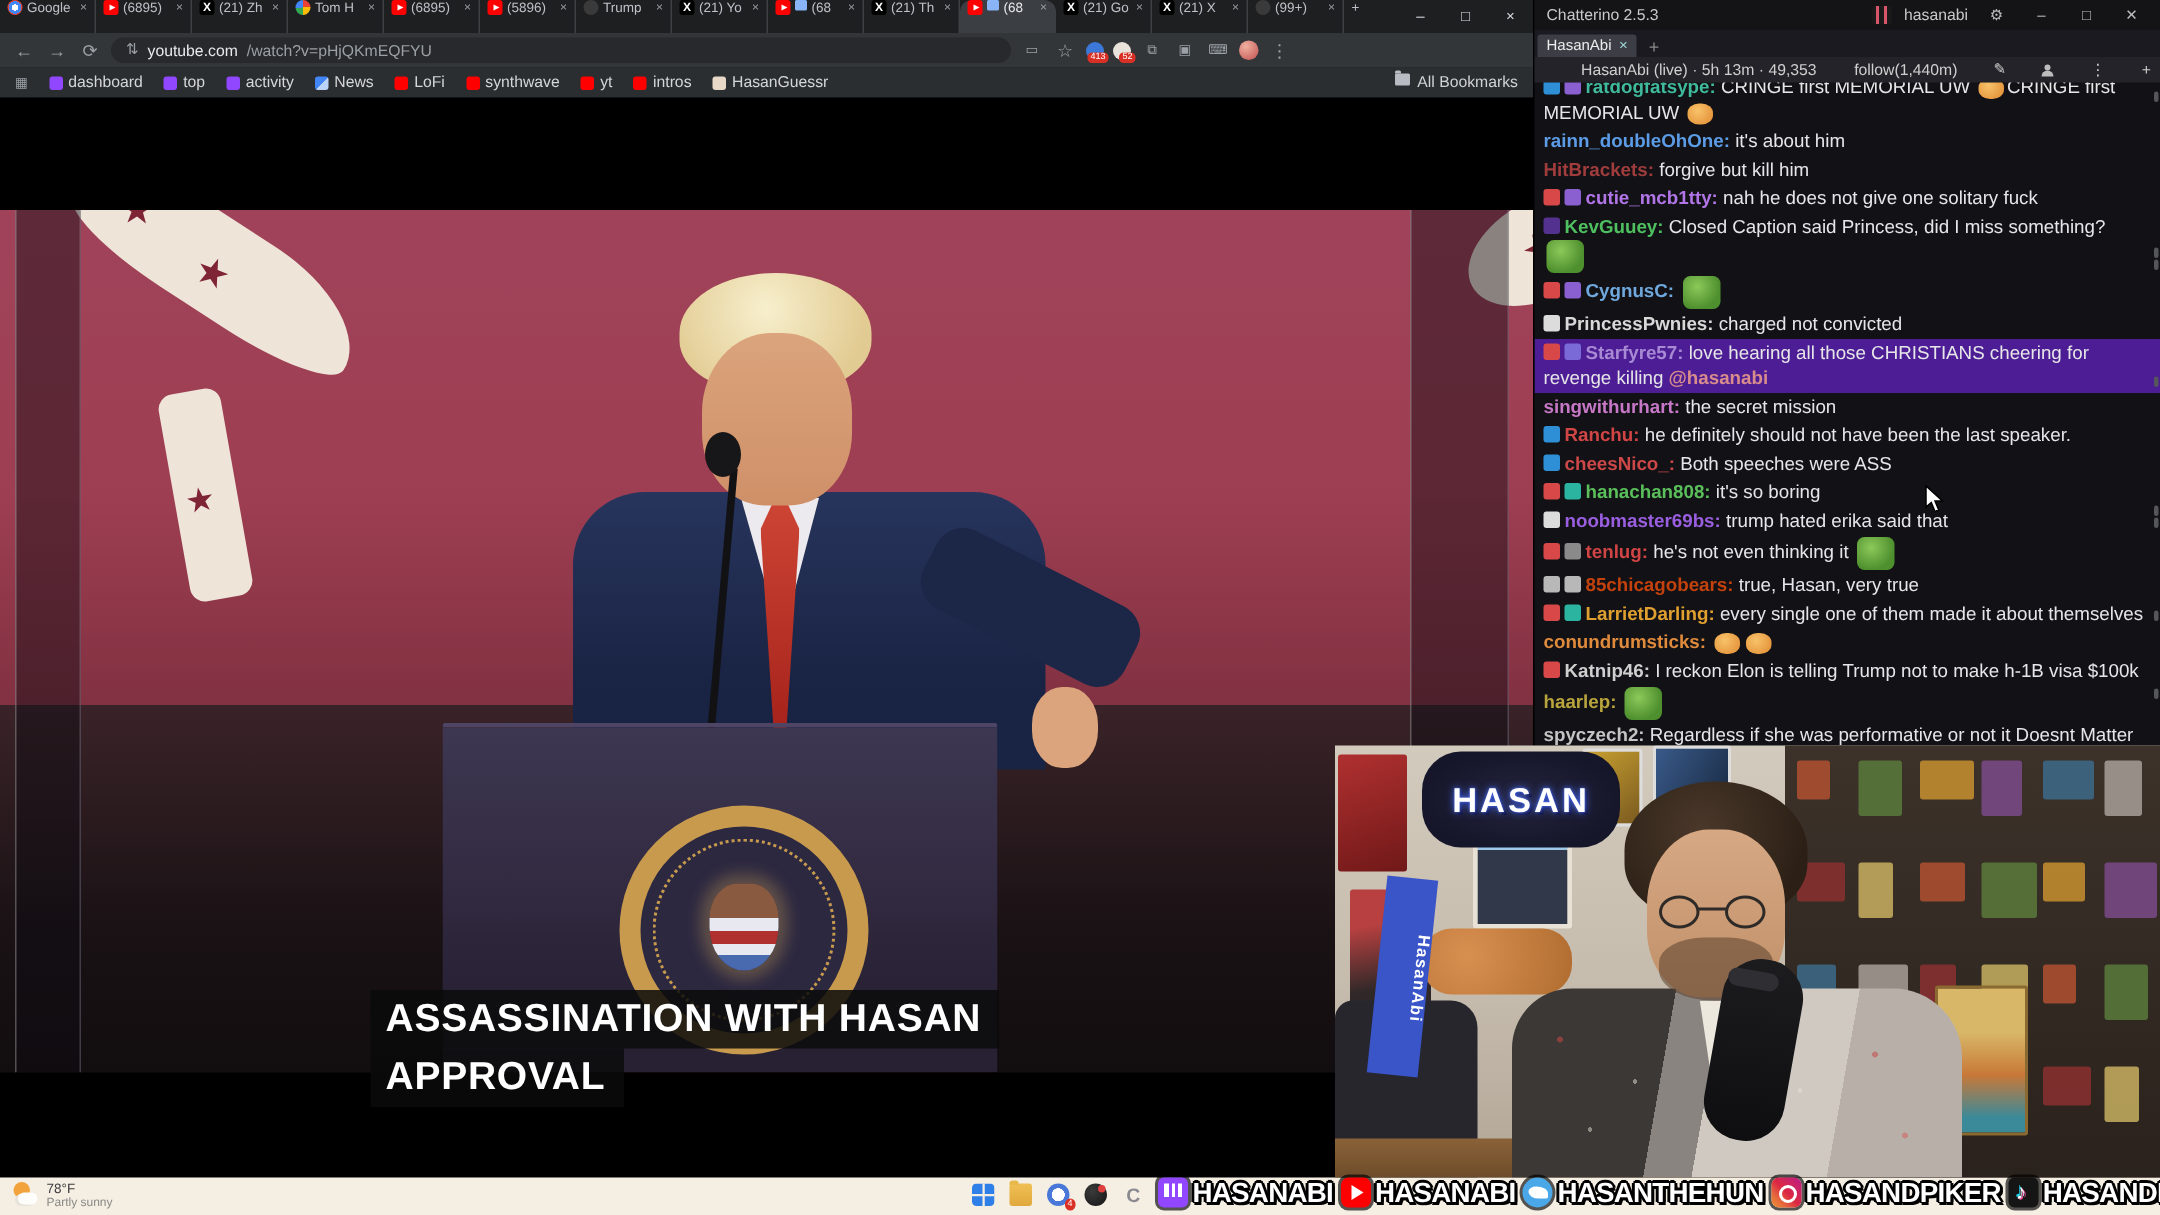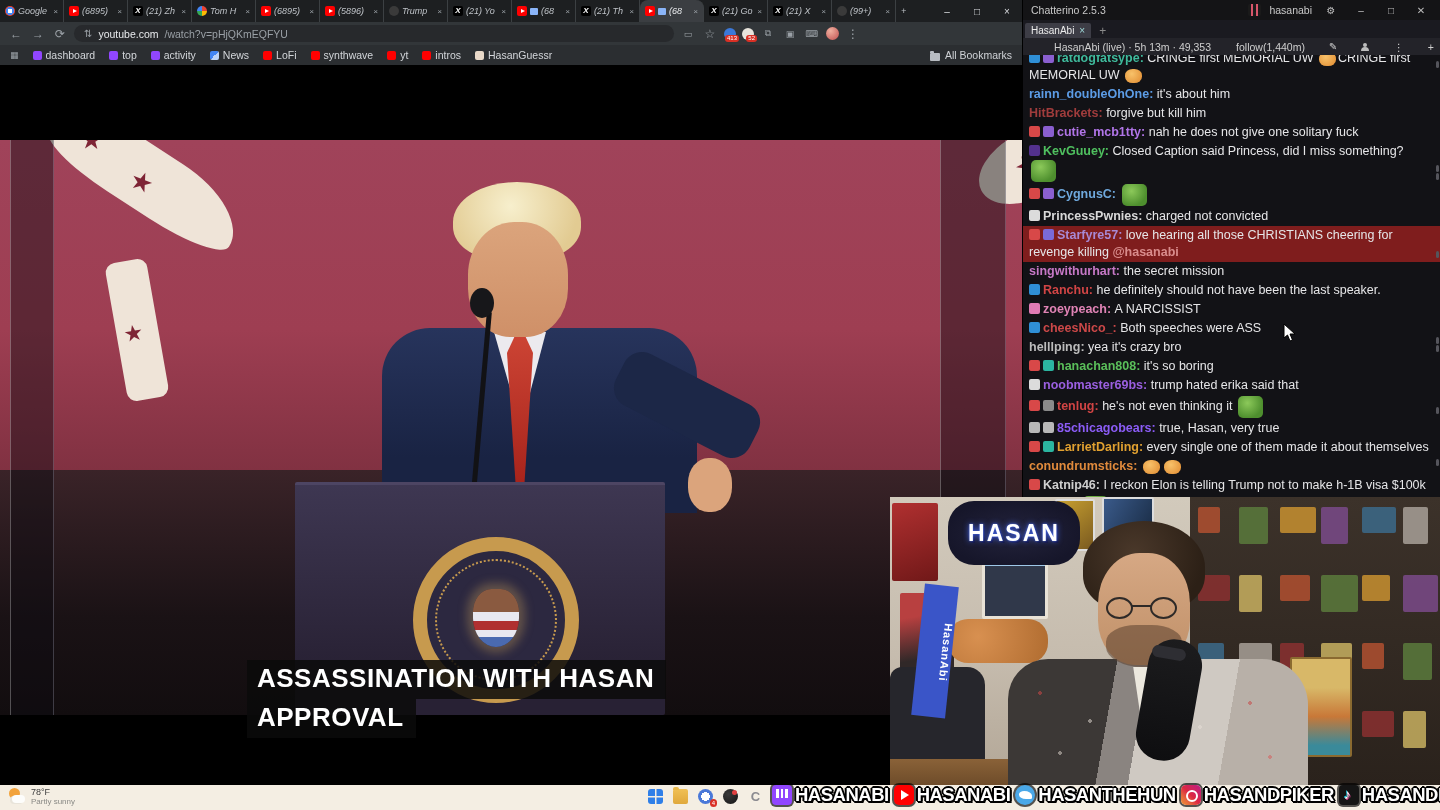--- a/index.html
+++ b/index.html
@@ -2,22 +2,22 @@
 <html><head>
 <meta charset="utf-8">
 <style>
   * { margin:0; padding:0; box-sizing:border-box; }
   html,body { width:1440px; height:810px; overflow:hidden; background:#000;
     font-family:"Liberation Sans","DejaVu Sans",sans-serif; }
 
   
   #browser { position:absolute; left:0; top:0; width:1022px; height:785px; background:#202124; }
   #tabstrip { position:absolute; left:0; top:0; width:1022px; height:22px; background:#1d1f21; display:flex; align-items:stretch; }
-  .tab { width:64px; display:flex; align-items:center; gap:3px; padding:0 5px; color:#bdc1c6; font-size:9px;
-    border-right:1px solid #3c4043; overflow:hidden; white-space:nowrap;font-style:italic; }
+  .tab { width:64px; display:flex; align-items:flex-start; gap:3px; padding:0 5px; color:#bdc1c6; font-size:9px;
+    border-right:1px solid #3c4043; overflow:hidden; white-space:nowrap; }
   .tab.active { background:#3b3e42; border-radius:8px 8px 0 0; color:#e8eaed; }
   .tab .fav { width:10px; height:10px; border-radius:2px; flex:none; }
   .fav-google { background:radial-gradient(circle,#fff 30%,#4285f4 31% 60%,#ea4335 61%); border-radius:50%!important; }
   .fav-youtube { background:#f00; position:relative; }
   .fav-youtube::after { content:""; position:absolute; left:3.5px; top:2.5px; border-left:4px solid #fff; border-top:2.5px solid transparent; border-bottom:2.5px solid transparent; }
   .fav-x { background:#000; color:#fff; font-weight:bold; font-size:8px; text-align:center; line-height:10px; }
   .fav-x::after { content:"𝕏"; content:"X"; }
   .fav-dark { background:#3a3a3a; border-radius:50%!important; }
   .fav-gcol { background:conic-gradient(#ea4335 0 25%,#fbbc05 0 50%,#34a853 0 75%,#4285f4 0); border-radius:50%!important; }
   .media-chip { width:8px; height:7px; background:#8ab4f8; border-radius:1px; flex:none; }
@@ -35,21 +35,21 @@
   .badge-dot { position:absolute; right:-3px; bottom:-2px; background:#d93025; color:#fff; font-size:6px; border-radius:3px; padding:0 2px; line-height:7px; }
   #avatar-chip { width:13px; height:13px; border-radius:50%; background:radial-gradient(circle at 35% 30%,#f0b0a0,#c05050); }
 
   #bookmarksbar { position:absolute; left:0; top:45px; width:1022px; height:20px; background:#2b2e31; display:flex; align-items:center; gap:14px; padding:0 10px; font-size:10.5px; color:#d3d6da; }
   .bm { display:flex; align-items:center; gap:4px; white-space:nowrap; }
   .bm .fv { width:9px; height:9px; border-radius:2px; flex:none; }
   .fv-twitch { background:#9146ff; }
   .fv-news { background:linear-gradient(135deg,#4285f4 50%,#bcd3f8 50%); }
   .fv-youtube { background:#f00; }
   .fv-doc { background:#e8d8c8; }
-  #allbm { margin-left:auto; display:flex; gap:5px; align-items:flex-end; color:#cfd2d6; }
+  #allbm { margin-left:auto; display:flex; gap:5px; align-items:flex-start; color:#cfd2d6; }
   .folder-ic { width:10px; height:8px; background:#b8bcc2; border-radius:1px; position:relative; }
   .folder-ic::before { content:""; position:absolute; left:0; top:-2px; width:4px; height:2px; background:#b8bcc2; border-radius:1px 1px 0 0; }
 
   
   #video-region { position:absolute; left:0; top:65px; width:1022px; height:720px; background:#000; overflow:hidden; }
   #video-frame { position:absolute; left:0; top:75px; width:1022px; height:575px; overflow:hidden; background:#13090c; }
   #backdrop { position:absolute; left:0; top:0; width:100%; height:345px; background:linear-gradient(180deg,#a0435a 0%,#9e3e52 55%,#7e3040 100%); }
   #stage-floor { position:absolute; left:0; top:330px; width:100%; height:245px; background:linear-gradient(180deg,#3a2328,#1a1215 60%,#120d0f); }
   .pole { position:absolute; top:0; height:575px; background:rgba(14,10,18,.45); border-left:1px solid rgba(255,255,255,.28); border-right:1px solid rgba(230,230,255,.22); }
   #pole-l { left:10px; width:44px; } #pole-r { left:940px; width:66px; }
@@ -87,21 +87,21 @@
   #ch-newtab { color:#8a8a8a; font-size:12px; padding:0 6px; }
   #ch-header { height:17px; background:#232329; display:flex; align-items:center; font-size:10.5px; color:#cfcfcf; padding:0 6px; }
   #ch-header .title { flex:1; text-align:center; }
   #ch-header .right { display:flex; gap:24px; align-items:center; }
   .icon-person { width:8px; height:8px; position:relative; }
   .icon-person::before { content:""; position:absolute; left:2px; top:0; width:4px; height:4px; border-radius:50%; background:#bdbdbd; }
   .icon-person::after { content:""; position:absolute; left:0; top:4px; width:8px; height:4px; border-radius:4px 4px 0 0; background:#bdbdbd; }
   #chat { position:absolute; left:0; top:55px; width:418px; height:730px; overflow:hidden; padding:0 6px; font-size:12.5px; line-height:17px; color:#e6e6e8; }
   #chat-inner { margin-top:-6px; }
   .msg { padding:1px 0; word-wrap:break-word; }
-  .msg.hl { background:#7f1d1d; margin:0 -6px; padding:1px 6px; }
+  .msg.hl { background:#4c1d95; margin:0 -6px; padding:1px 6px; }
   .uname { font-weight:bold; }
   .badge { display:inline-block; width:11px; height:11px; border-radius:2px; margin-right:3px; vertical-align:-1px; }
   .em { display:inline-block; vertical-align:middle; border-radius:5px; margin:0 2px; }
   .em-pepe-big { width:25px; height:22px; background:radial-gradient(circle at 38% 32%,#8cc95a,#4e8f2e 70%); }
   .em-pepe-small { width:17px; height:15px; background:radial-gradient(circle at 38% 32%,#8cc95a,#4e8f2e 70%); }
   .em-joy { width:21px; height:21px; border-radius:50%; background:radial-gradient(circle at 36% 30%,#ffe06a,#e8a81e 75%); }
   .em-hands { width:17px; height:14px; border-radius:45%; background:radial-gradient(circle at 40% 35%,#f8c26a,#e08a30); }
   .mention { font-weight:bold; color:#d98c8c; }
   #chat-scroll { position:absolute; right:1px; top:55px; width:4px; height:730px; }
   .scrollmark { position:absolute; right:0; width:3px; height:7px; background:#55555c; border-radius:2px; }
@@ -404,27 +404,25 @@
         <div class="msg"><span class="badge" style="background: rgb(47, 143, 214);"></span><span class="badge" style="background: rgb(138, 95, 208);"></span><span class="uname" style="color: rgb(63, 186, 156);">ratdogfatsype: </span><span>CRINGE first MEMORIAL UW </span><span class="em em-hands"></span><span>CRINGE first MEMORIAL UW </span><span class="em em-hands"></span></div>
         <div class="msg"><span class="uname" style="color: rgb(92, 156, 230);">rainn_doubleOhOne: </span><span>it's about him </span></div>
         <div class="msg"><span class="uname" style="color: rgb(160, 60, 60);">HitBrackets: </span><span>forgive but kill him </span></div>
         <div class="msg"><span class="badge" style="background: rgb(216, 72, 72);"></span><span class="badge" style="background: rgb(138, 95, 208);"></span><span class="uname" style="color: rgb(177, 117, 232);">cutie_mcb1tty: </span><span>nah he does not give one solitary fuck </span></div>
         <div class="msg"><span class="badge" style="background: rgb(83, 49, 142);"></span><span class="uname" style="color: rgb(79, 192, 95);">KevGuuey: </span><span>Closed Caption said Princess, did I miss something? </span><span class="em em-pepe-big"></span></div>
         <div class="msg"><span class="badge" style="background: rgb(216, 72, 72);"></span><span class="badge" style="background: rgb(138, 95, 208);"></span><span class="uname" style="color: rgb(111, 168, 220);">CygnusC: </span><span class="em em-pepe-big"></span></div>
         <div class="msg"><span class="badge" style="background: rgb(220, 220, 220);"></span><span class="uname" style="color: rgb(216, 216, 216);">PrincessPwnies: </span><span>charged not convicted </span></div>
         <div class="msg hl"><span class="badge" style="background: rgb(216, 72, 72);"></span><span class="badge" style="background: rgb(122, 106, 216);"></span><span class="uname" style="color: rgb(168, 137, 212);">Starfyre57: </span><span>love hearing all those CHRISTIANS cheering for revenge killing </span><span class="mention"> @hasanabi</span></div>
         <div class="msg"><span class="uname" style="color: rgb(198, 120, 198);">singwithurhart: </span><span>the secret mission </span></div>
         <div class="msg"><span class="badge" style="background: rgb(47, 143, 214);"></span><span class="uname" style="color: rgb(209, 69, 69);">Ranchu: </span><span>he definitely should not have been the last speaker. </span></div>
-        <div class="msg"><span class="badge" style="background: rgb(224, 123, 180);"></span><span class="uname" style="color: rgb(224, 131, 181);">zoeypeach: </span><span>A NARCISSIST </span></div>
         <div class="msg"><span class="badge" style="background: rgb(47, 143, 214);"></span><span class="uname" style="color: rgb(204, 72, 72);">cheesNico_: </span><span>Both speeches were ASS </span></div>
-        <div class="msg"><span class="uname" style="color: rgb(188, 188, 188);">helllping: </span><span>yea it's crazy bro </span></div>
         <div class="msg"><span class="badge" style="background: rgb(216, 72, 72);"></span><span class="badge" style="background: rgb(43, 181, 160);"></span><span class="uname" style="color: rgb(90, 191, 90);">hanachan808: </span><span>it's so boring </span></div>
         <div class="msg"><span class="badge" style="background: rgb(220, 220, 220);"></span><span class="uname" style="color: rgb(154, 95, 224);">noobmaster69bs: </span><span>trump hated erika said that </span></div>
         <div class="msg"><span class="badge" style="background: rgb(216, 72, 72);"></span><span class="badge" style="background: rgb(138, 138, 138);"></span><span class="uname" style="color: rgb(208, 68, 68);">tenlug: </span><span>he's not even thinking it </span><span class="em em-pepe-big"></span></div>
-        <div class="msg"><span class="badge" style="background: rgb(184, 184, 184);"></span><span class="badge" style="background: rgb(184, 184, 184);"></span><span class="uname" style="color: #8b5cf6;">85chicagobears: </span><span>true, Hasan, very true </span></div>
+        <div class="msg"><span class="badge" style="background: rgb(184, 184, 184);"></span><span class="badge" style="background: rgb(184, 184, 184);"></span><span class="uname" style="color: #c2410c;">85chicagobears: </span><span>true, Hasan, very true </span></div>
         <div class="msg"><span class="badge" style="background: rgb(216, 72, 72);"></span><span class="badge" style="background: rgb(43, 181, 160);"></span><span class="uname" style="color: rgb(224, 160, 48);">LarrietDarling: </span><span>every single one of them made it about themselves </span></div>
         <div class="msg"><span class="uname" style="color: rgb(224, 138, 60);">conundrumsticks: </span><span class="em em-hands"></span><span class="em em-hands"></span></div>
         <div class="msg"><span class="badge" style="background: rgb(216, 72, 72);"></span><span class="uname" style="color: rgb(207, 207, 207);">Katnip46: </span><span>I reckon Elon is telling Trump not to make h-1B visa $100k </span></div>
         <div class="msg"><span class="uname" style="color: rgb(184, 164, 60);">haarlep: </span><span class="em em-pepe-big"></span></div>
         <div class="msg"><span class="uname" style="color: rgb(196, 196, 196);">spyczech2: </span><span>Regardless if she was performative or not it Doesnt Matter the contrast is wild </span></div>
         <div class="msg"><span class="badge" style="background: rgb(216, 72, 72);"></span><span class="badge" style="background: rgb(47, 143, 214);"></span><span class="uname" style="color: rgb(192, 64, 64);">D64USPJ530: </span><span>ME ME Me </span></div>
         <div class="msg"><span class="badge" style="background: rgb(216, 72, 72);"></span><span class="badge" style="background: rgb(47, 143, 214);"></span><span class="uname" style="color: rgb(92, 140, 224);">blue_or_afk: </span><span class="em em-pepe-small"></span><span>ME ME ME\ </span></div>
       </div>
     </div>
   <div id="chat-scroll">

